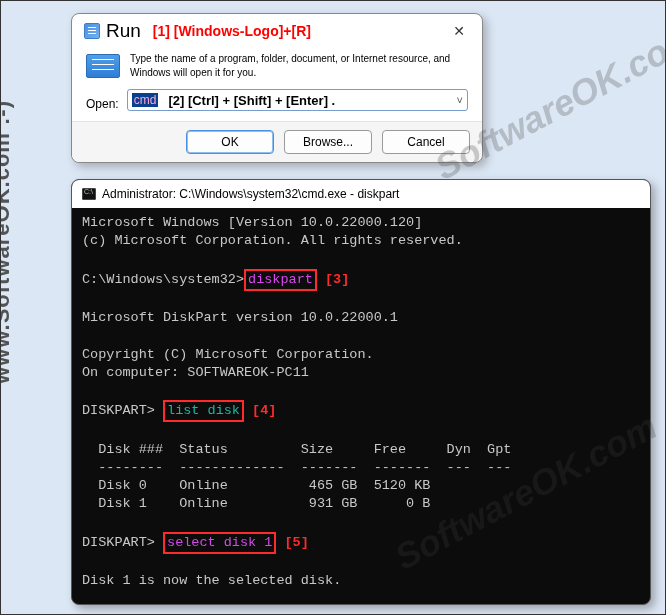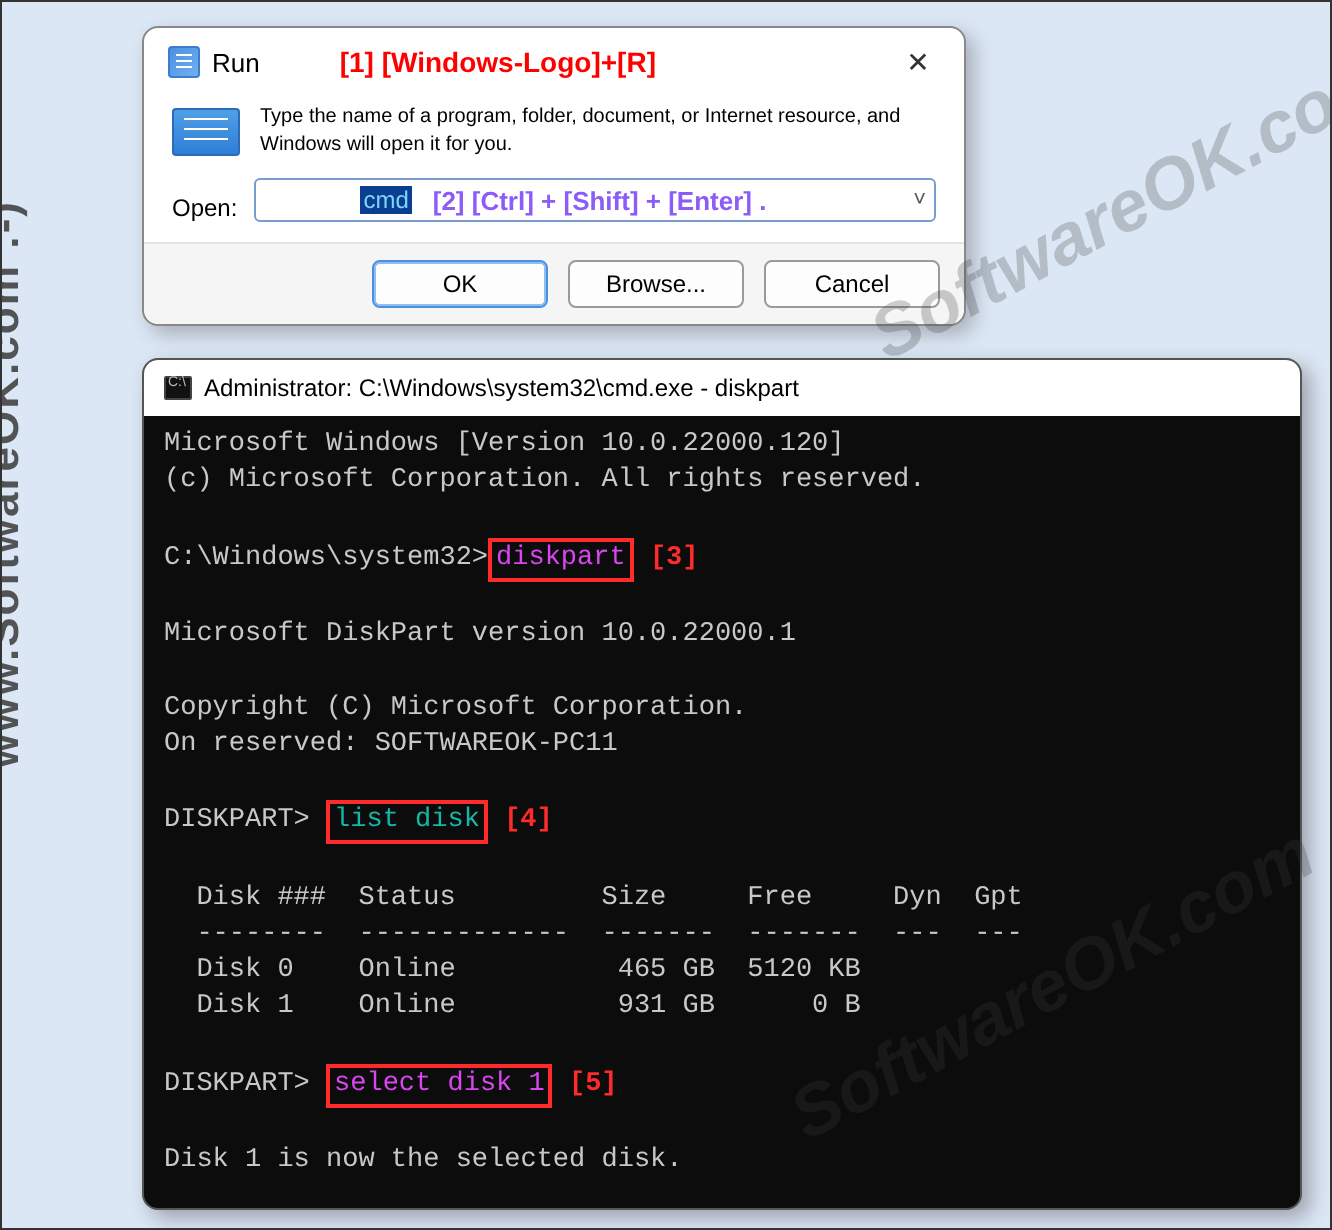--- a/index.html
+++ b/index.html
@@ -60,23 +60,23 @@
     border: 1px solid #3a7ec9;
     background: linear-gradient(135deg,#4a90e2,#72b0ee);
     border-radius: 2px;
     margin-right: 6px;
     position: relative;
   }
   .run-icon::after{
     content:""; position:absolute; left:3px; top:6px; width:8px; height:1px;
     background:#fff; box-shadow:0 -3px 0 #fff,0 3px 0 #fff;
   }
-  .run-title { font-size: 13px; color:#000; }
+  .run-title { font-size: 19px; color:#000; }
   .annot1 {
-    margin-left: 40px;
+    margin-left: 12px;
     color: #ff0000;
     font-weight: bold;
     font-size: 14px;
   }
   .run-close {
     margin-left: auto;
     width: 30px; height: 22px;
     display:flex; align-items:center; justify-content:center;
     font-size: 14px; color:#333;
     border-radius: 4px;
@@ -105,25 +105,25 @@
   .open-field {
     flex:1; position:relative;
     height: 22px;
     border: 1px solid #7a9ccc;
     border-radius: 3px;
     display:flex; align-items:center;
     padding: 0 18px 0 4px;
     background:#fff;
   }
   .open-field .cmd-sel {
-    background:#0a3e8e; color:#7dd3fc; font-size:12px; padding:0 2px;margin-left:48px;
+    background:#0a3e8e; color:#f9a8d4; font-size:12px; padding:0 2px;
   }
   .open-field .annot2 {
     margin-left: 10px;
-    color:#8b5cf6; font-weight:bold; font-size:13px;
+    color:#000000; font-weight:bold; font-size:13px;
   }
   .open-field .combo-chevron {
     position:absolute; right:4px; top:4px;
     color:#555; font-size:11px;
   }
   .run-buttons {
     border-top: 1px solid #e4e4e4;
     background:#f5f5f5;
     padding: 8px 12px;
     display:flex; justify-content:flex-end; gap:10px;
@@ -225,21 +225,21 @@
     <span>Administrator: C:\Windows\system32\cmd.exe - diskpart</span>
   </div>
   <div class="term-content"><span>Microsoft Windows [Version 10.0.22000.120]</span>
 <span>(c) Microsoft Corporation. All rights reserved.</span>
 
 <span>C:\Windows\system32&gt;</span><span class="hlbox">diskpart</span> <span class="annot-red">[3]</span>
 
 <span>Microsoft DiskPart version 10.0.22000.1</span>
 
 <span>Copyright (C) Microsoft Corporation.</span>
-<span>On reserved: SOFTWAREOK-PC11</span>
+<span>On computer: SOFTWAREOK-PC11</span>
 
 <span>DISKPART&gt;</span> <span class="hlbox y">list disk</span> <span class="annot-red">[4]</span>
 
 <span class="hdr">  Disk ###  Status         Size     Free     Dyn  Gpt</span>
 <span>  --------  -------------  -------  -------  ---  ---</span>
 <span>  Disk 0    Online          465 GB  5120 KB</span>
 <span>  Disk 1    Online          931 GB      0 B</span>
 
 <span>DISKPART&gt;</span> <span class="hlbox">select disk 1</span> <span class="annot-red">[5]</span>
 

